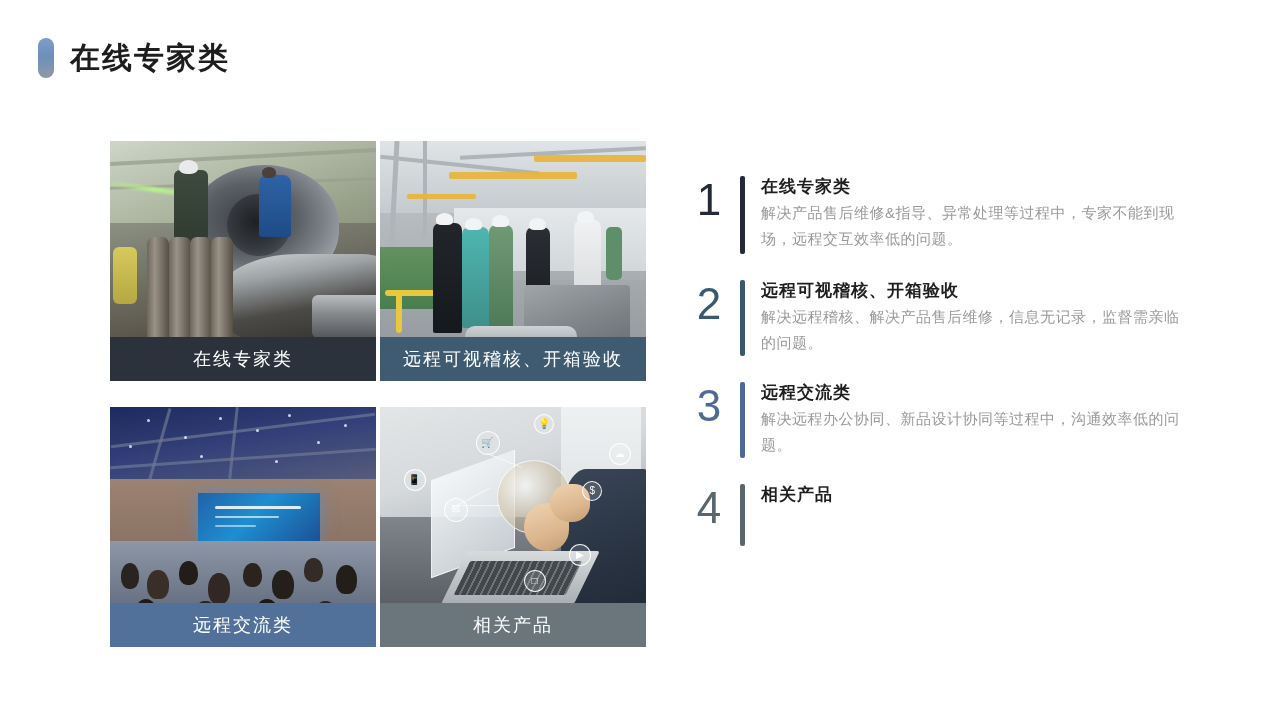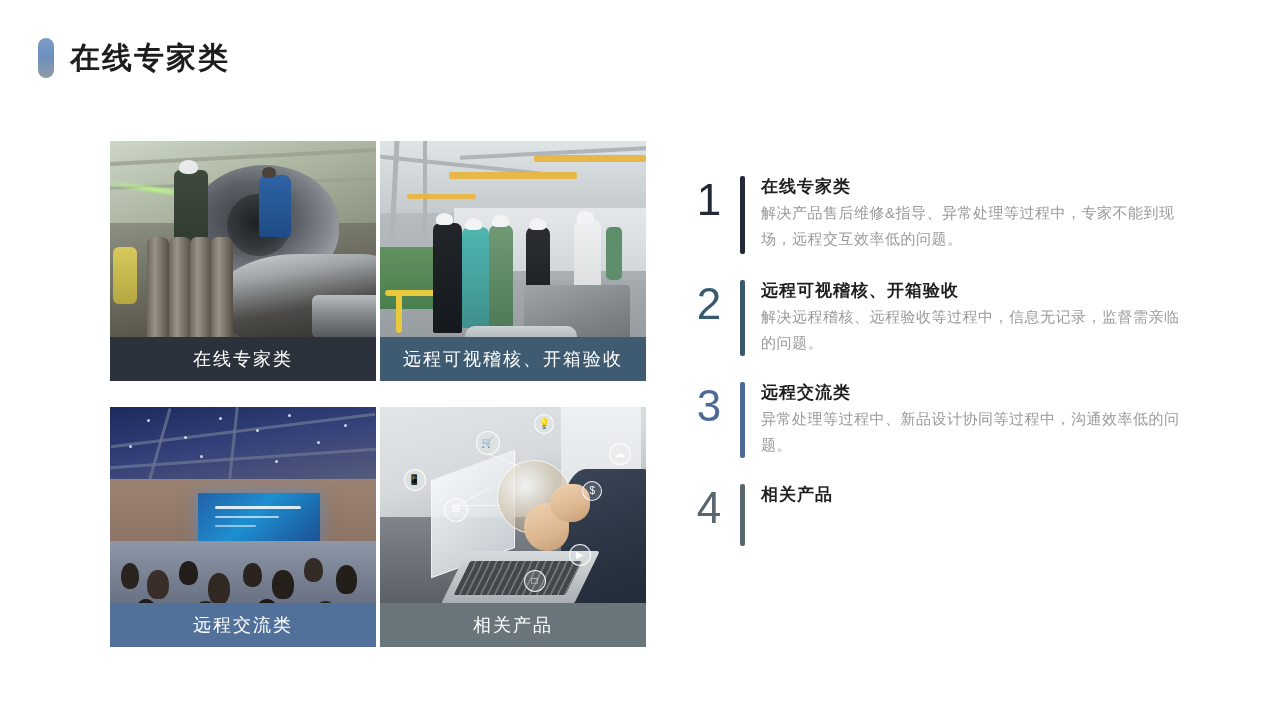--- a/index.html
+++ b/index.html
@@ -386,30 +386,30 @@
       <div class="item-title">在线专家类</div>
       <div class="item-desc">解决产品售后维修&amp;指导、异常处理等过程中，专家不能到现场，远程交互效率低的问题。</div>
     </div>
   </div>
 
   <div class="list-item">
     <div class="item-num" style="color:#38596e">2</div>
     <div class="item-bar h-mid" style="background:#38596e"></div>
     <div class="item-text">
       <div class="item-title">远程可视稽核、开箱验收</div>
-      <div class="item-desc">解决远程稽核、远程验收等过程中，信息无记录，监督需亲临的问题。</div>
+      <div class="item-desc">解决远程稽核、解决产品售后维修，信息无记录，监督需亲临的问题。</div>
     </div>
   </div>
 
   <div class="list-item">
     <div class="item-num" style="color:#4d6a96">3</div>
     <div class="item-bar h-mid" style="background:#4d6a96"></div>
     <div class="item-text">
       <div class="item-title">远程交流类</div>
-      <div class="item-desc">异常处理等过程中、新品设计协同等过程中，沟通效率低的问题。</div>
+      <div class="item-desc">解决远程办公协同、新品设计协同等过程中，沟通效率低的问题。</div>
     </div>
   </div>
 
   <div class="list-item">
     <div class="item-num" style="color:#59666e">4</div>
     <div class="item-bar h-short" style="background:#59666e"></div>
     <div class="item-text">
       <div class="item-title">相关产品</div>
     </div>
   </div>

